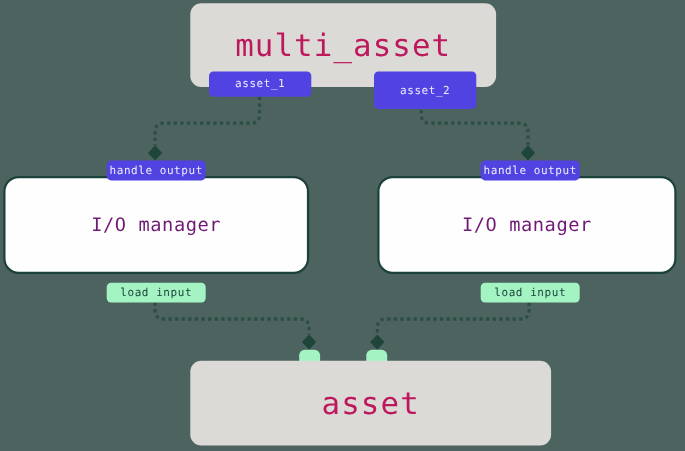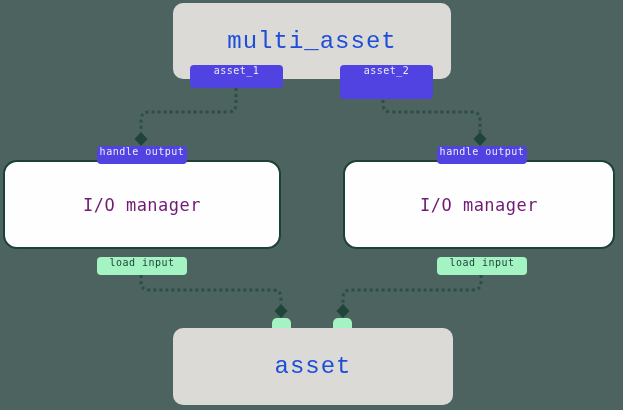--- a/index.html
+++ b/index.html
@@ -25,35 +25,35 @@
   .node-gray {
     background: #DBDAD7;
     border-radius: 10px;
   }
   .node-white {
     background: #FEFEFE;
     border: 2.5px solid #1B4238;
     border-radius: 14px;
   }
   .node-title-lg {
-    color: #1d4ed8;
-    font-size: 24px;
+    color: #be185d;
+    font-size: 28px;
     letter-spacing: 1px;
     font-weight: 500;
-    font-family: Liberation Mono, monospace;
   }
   .node-title-md {
     color: #701a75;
     font-size: 17px;
     letter-spacing: 0.5px;
     font-weight: 500;
   }
   .badge {
     position: absolute;
     display: flex;
+    align-items: center;
     justify-content: center;
     box-sizing: border-box;
     font-size: 10px;
     letter-spacing: 0.5px;
     border-radius: 4px;
     z-index: 3;
   }
   .badge-purple {
     background: #5143E1;
     color: #EDEBFB;
@@ -132,17 +132,17 @@
   </div>
   <div class="badge badge-purple" style="left:437px; top:146px; width:90px; height:18px;">
     <span>handle output</span>
   </div>
   <div class="badge badge-mint" style="left:437px; top:245px; width:90px; height:18px;">
     <span>load input</span>
   </div>
 
   <div class="port" style="left:272px; top:318px;"></div>
   <div class="port" style="left:333px; top:318px;"></div>
-  <div class="node node-gray" style="left:173px; top:328px; width:280px; height:77px; z-index:2;">
+  <div class="node node-gray" style="left:173px; top:328px; width:328px; height:77px; z-index:2;">
     <span class="node-title-lg">asset</span>
   </div>
 
 </div>
 
 </body></html>

